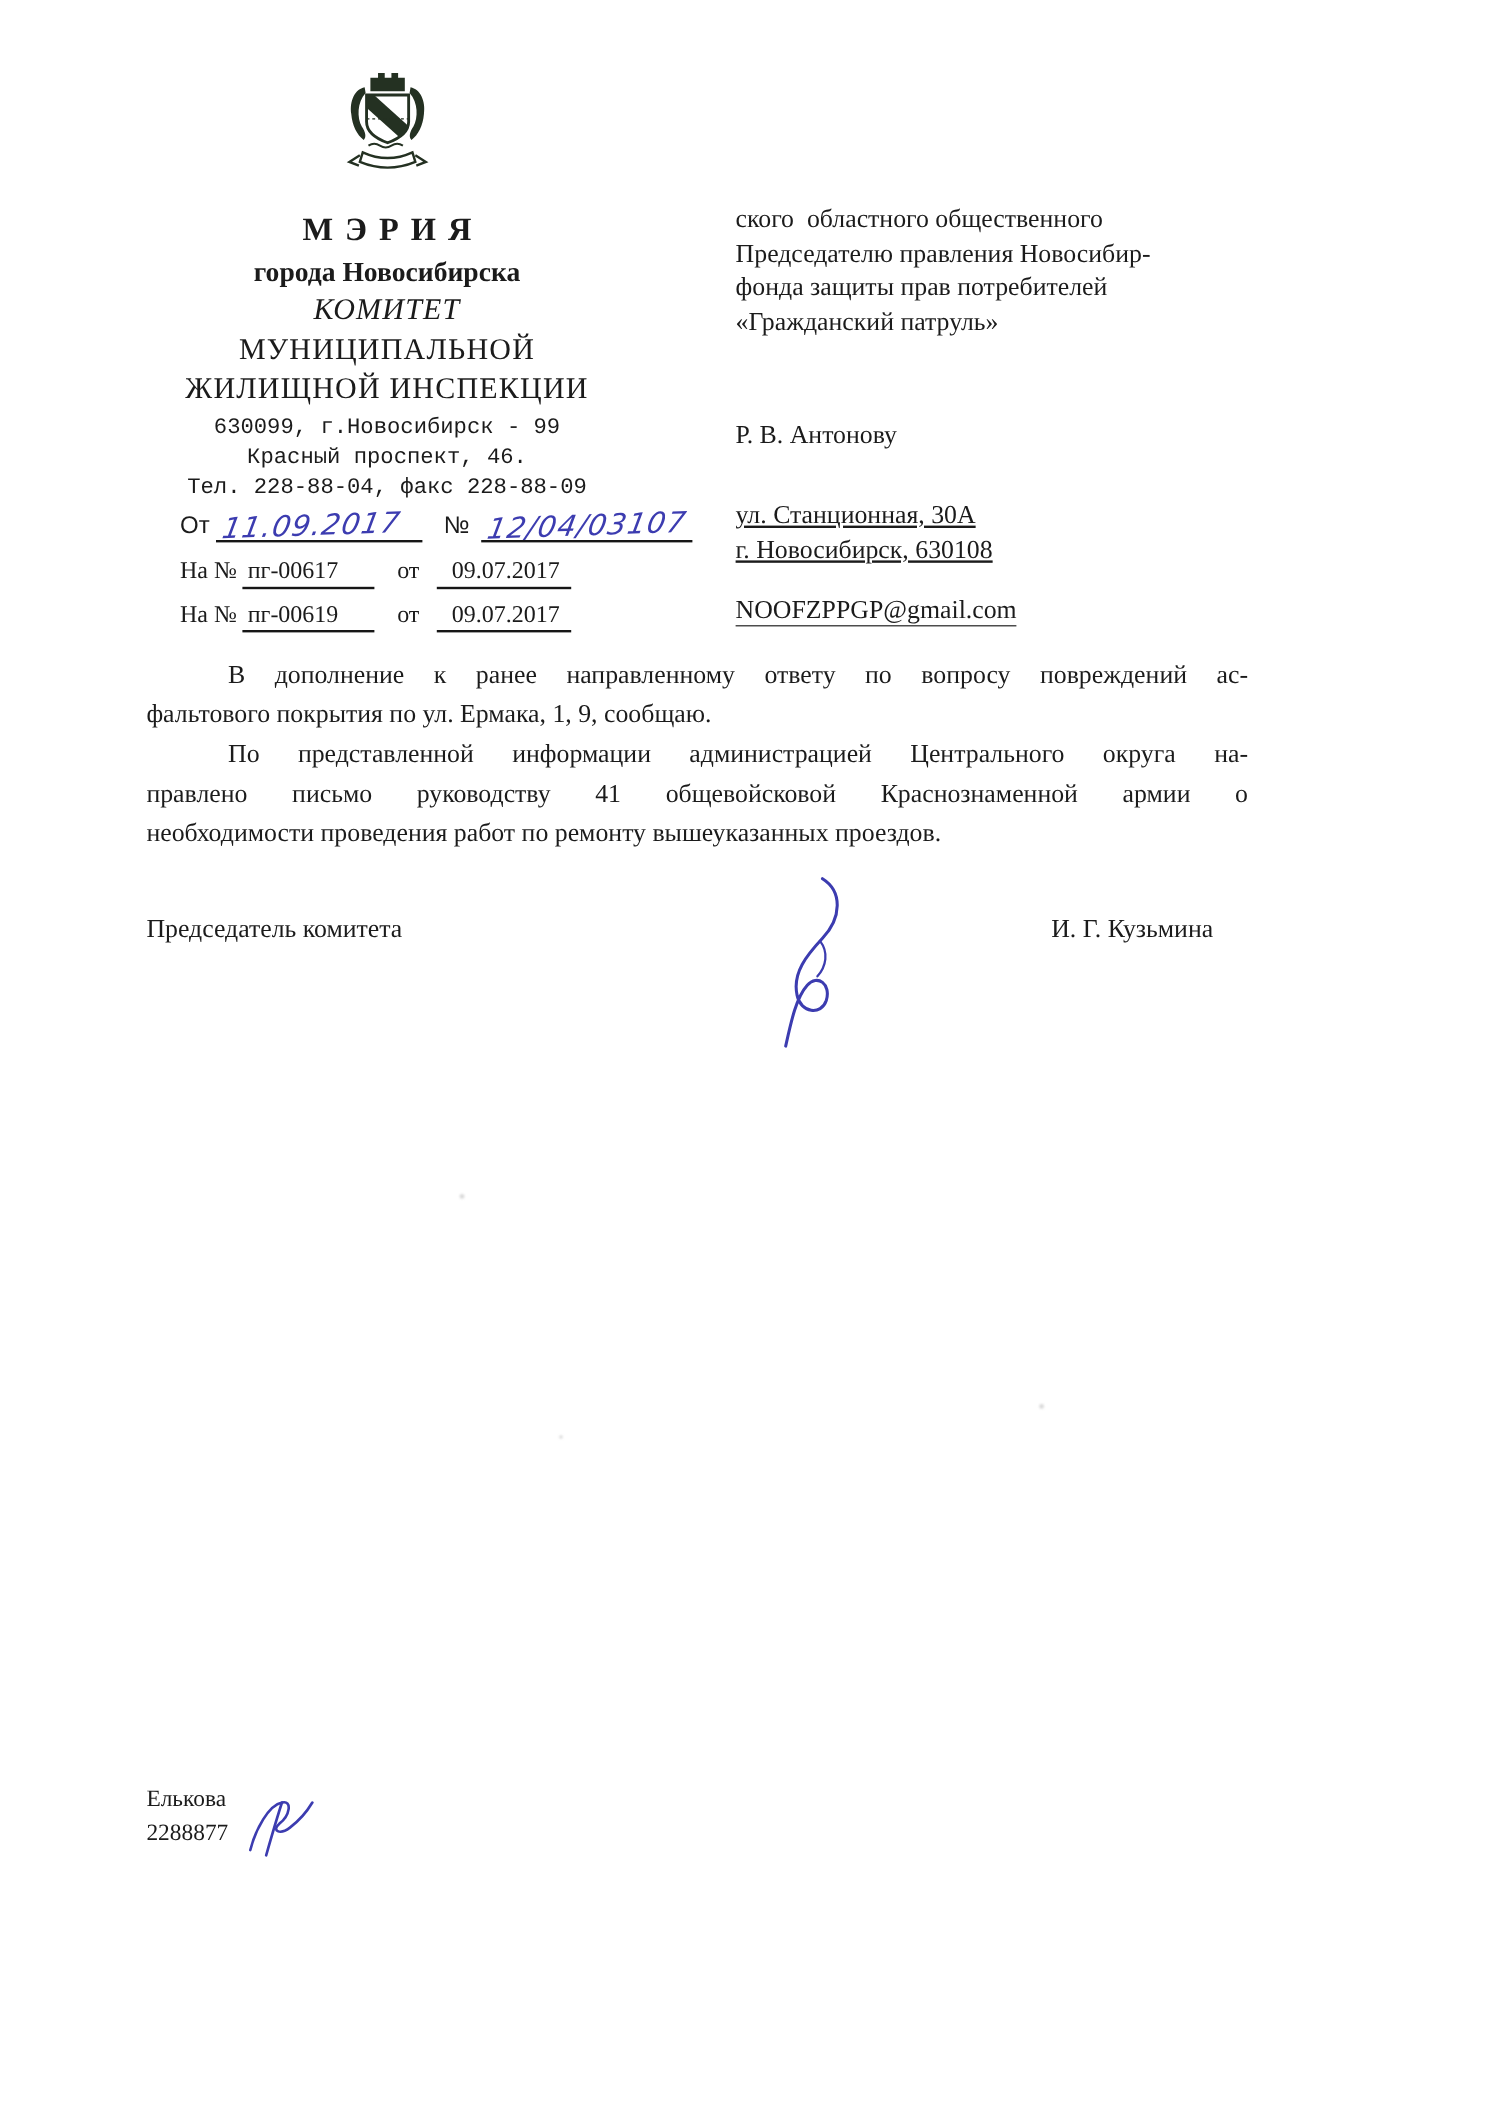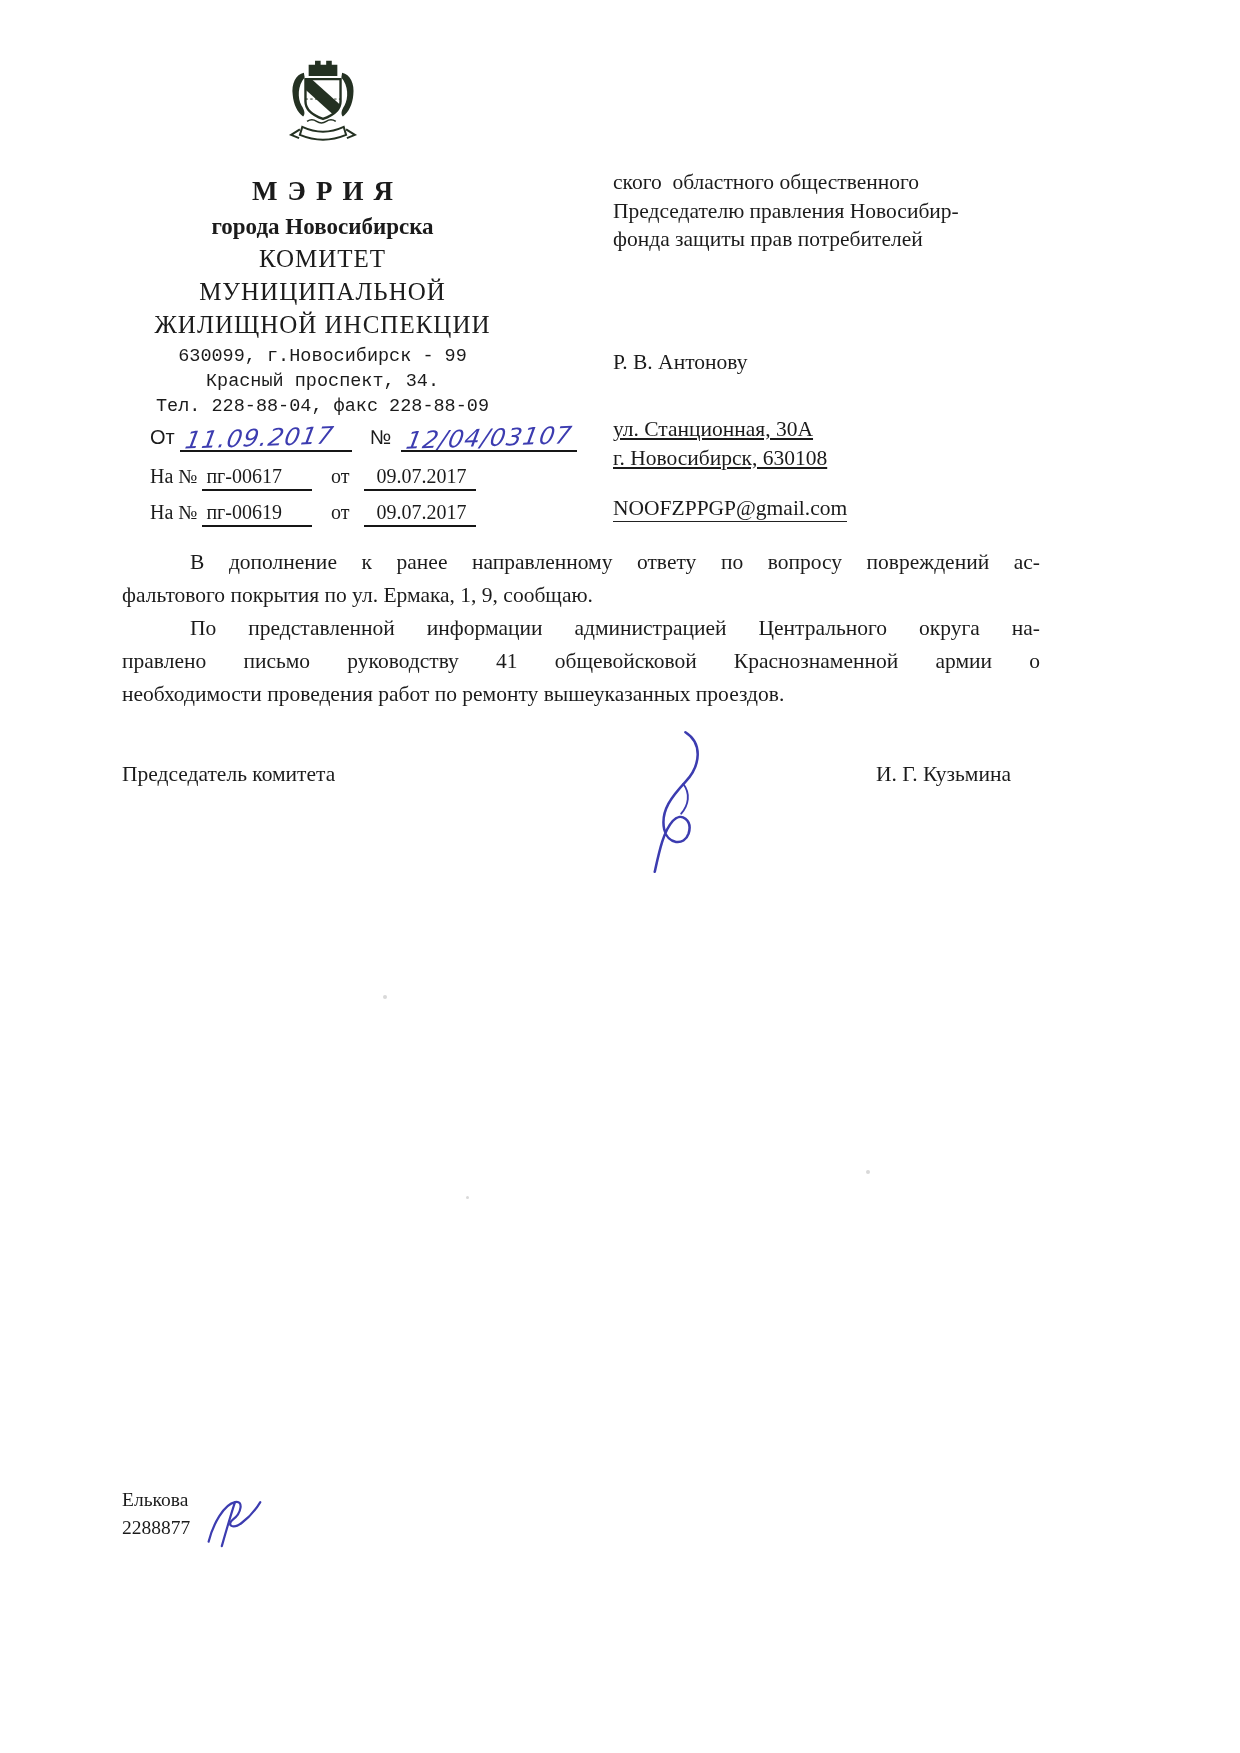--- a/index.html
+++ b/index.html
@@ -15,21 +15,21 @@
     background:#ffffff;
     overflow:hidden;
     color:var(--text);
     font-family:"Liberation Serif", serif;
   }
   
   .sender{position:absolute;left:100px;top:60px;width:445px;text-align:center;}
   .emblem{display:block;margin:0 auto;width:96px;height:102px;color:var(--emblem);}
   .org-1{font-size:27px;font-weight:bold;letter-spacing:10px;padding-left:10px;margin-top:14px;}
   .org-2{font-size:23px;font-weight:bold;margin-top:7px;}
-  .org-3{font-size:25px;margin-top:5px;letter-spacing:1px;}
+  .org-3{font-size:25px;margin-top:5px;letter-spacing:1px;font-style:italic;}
   .org-4{font-size:25px;margin-top:5px;letter-spacing:1px;}
   .org-5{font-size:25px;margin-top:5px;letter-spacing:1px;}
   .addr{font-family:Liberation Mono, monospace;font-size:18.5px;margin-top:4px;}
   .addr.first{margin-top:7px;}
   .from-line{
     font-family:"Liberation Sans", sans-serif;font-size:20px;
     text-align:left;padding-left:50px;margin-top:5px;white-space:nowrap;
   }
   .hw-slot{display:inline-block;border-bottom:2px solid #161616;min-width:160px;
     vertical-align:baseline;padding:0 6px;}
@@ -107,21 +107,21 @@
       <path d="M89 87 L100 94 L90 98" fill="none" stroke="currentColor" stroke-width="2.5"></path>
     </svg>
 
     <div class="org-1">МЭРИЯ</div>
     <div class="org-2">города Новосибирска</div>
     <div class="org-3">КОМИТЕТ</div>
     <div class="org-4">МУНИЦИПАЛЬНОЙ</div>
     <div class="org-5">ЖИЛИЩНОЙ ИНСПЕКЦИИ</div>
 
     <div class="addr first">630099, г.Новосибирск - 99</div>
-    <div class="addr">Красный проспект, 34.</div>
+    <div class="addr">Красный проспект, 46.</div>
     <div class="addr">Тел. 228-88-04, факс 228-88-09</div>
 
     <div class="from-line">
       <span>От</span>
       <span class="hw-slot"><span class="hw">11.09.2017</span></span>
       <span class="no-label">№</span>
       <span class="hw-slot num"><span class="hw">12/04/03107</span></span>
     </div>
 
     <div class="ref-row">
@@ -136,20 +136,21 @@
       <span class="ref-from">от</span>
       <span class="u-date">09.07.2017</span>
     </div>
   </div>
 
   <div class="recipient">
     <div class="org-lines">
       <div class="keep-space">ского  областного общественного</div>
       <div class="keep-space">Председателю правления Новосибир-</div>
       <div class="keep-space">фонда защиты прав потребителей</div>
+      <div class="keep-space">«Гражданский патруль»</div>
     </div>
     <div class="rcp-name">Р. В. Антонову</div>
     <div class="rcp-addr">
       <div>ул. Станционная, 30А</div>
       <div>г. Новосибирск, 630108</div>
     </div>
     <div class="rcp-email">
       <span>NOOFZPPGP@gmail.com</span>
     </div>
   </div>

